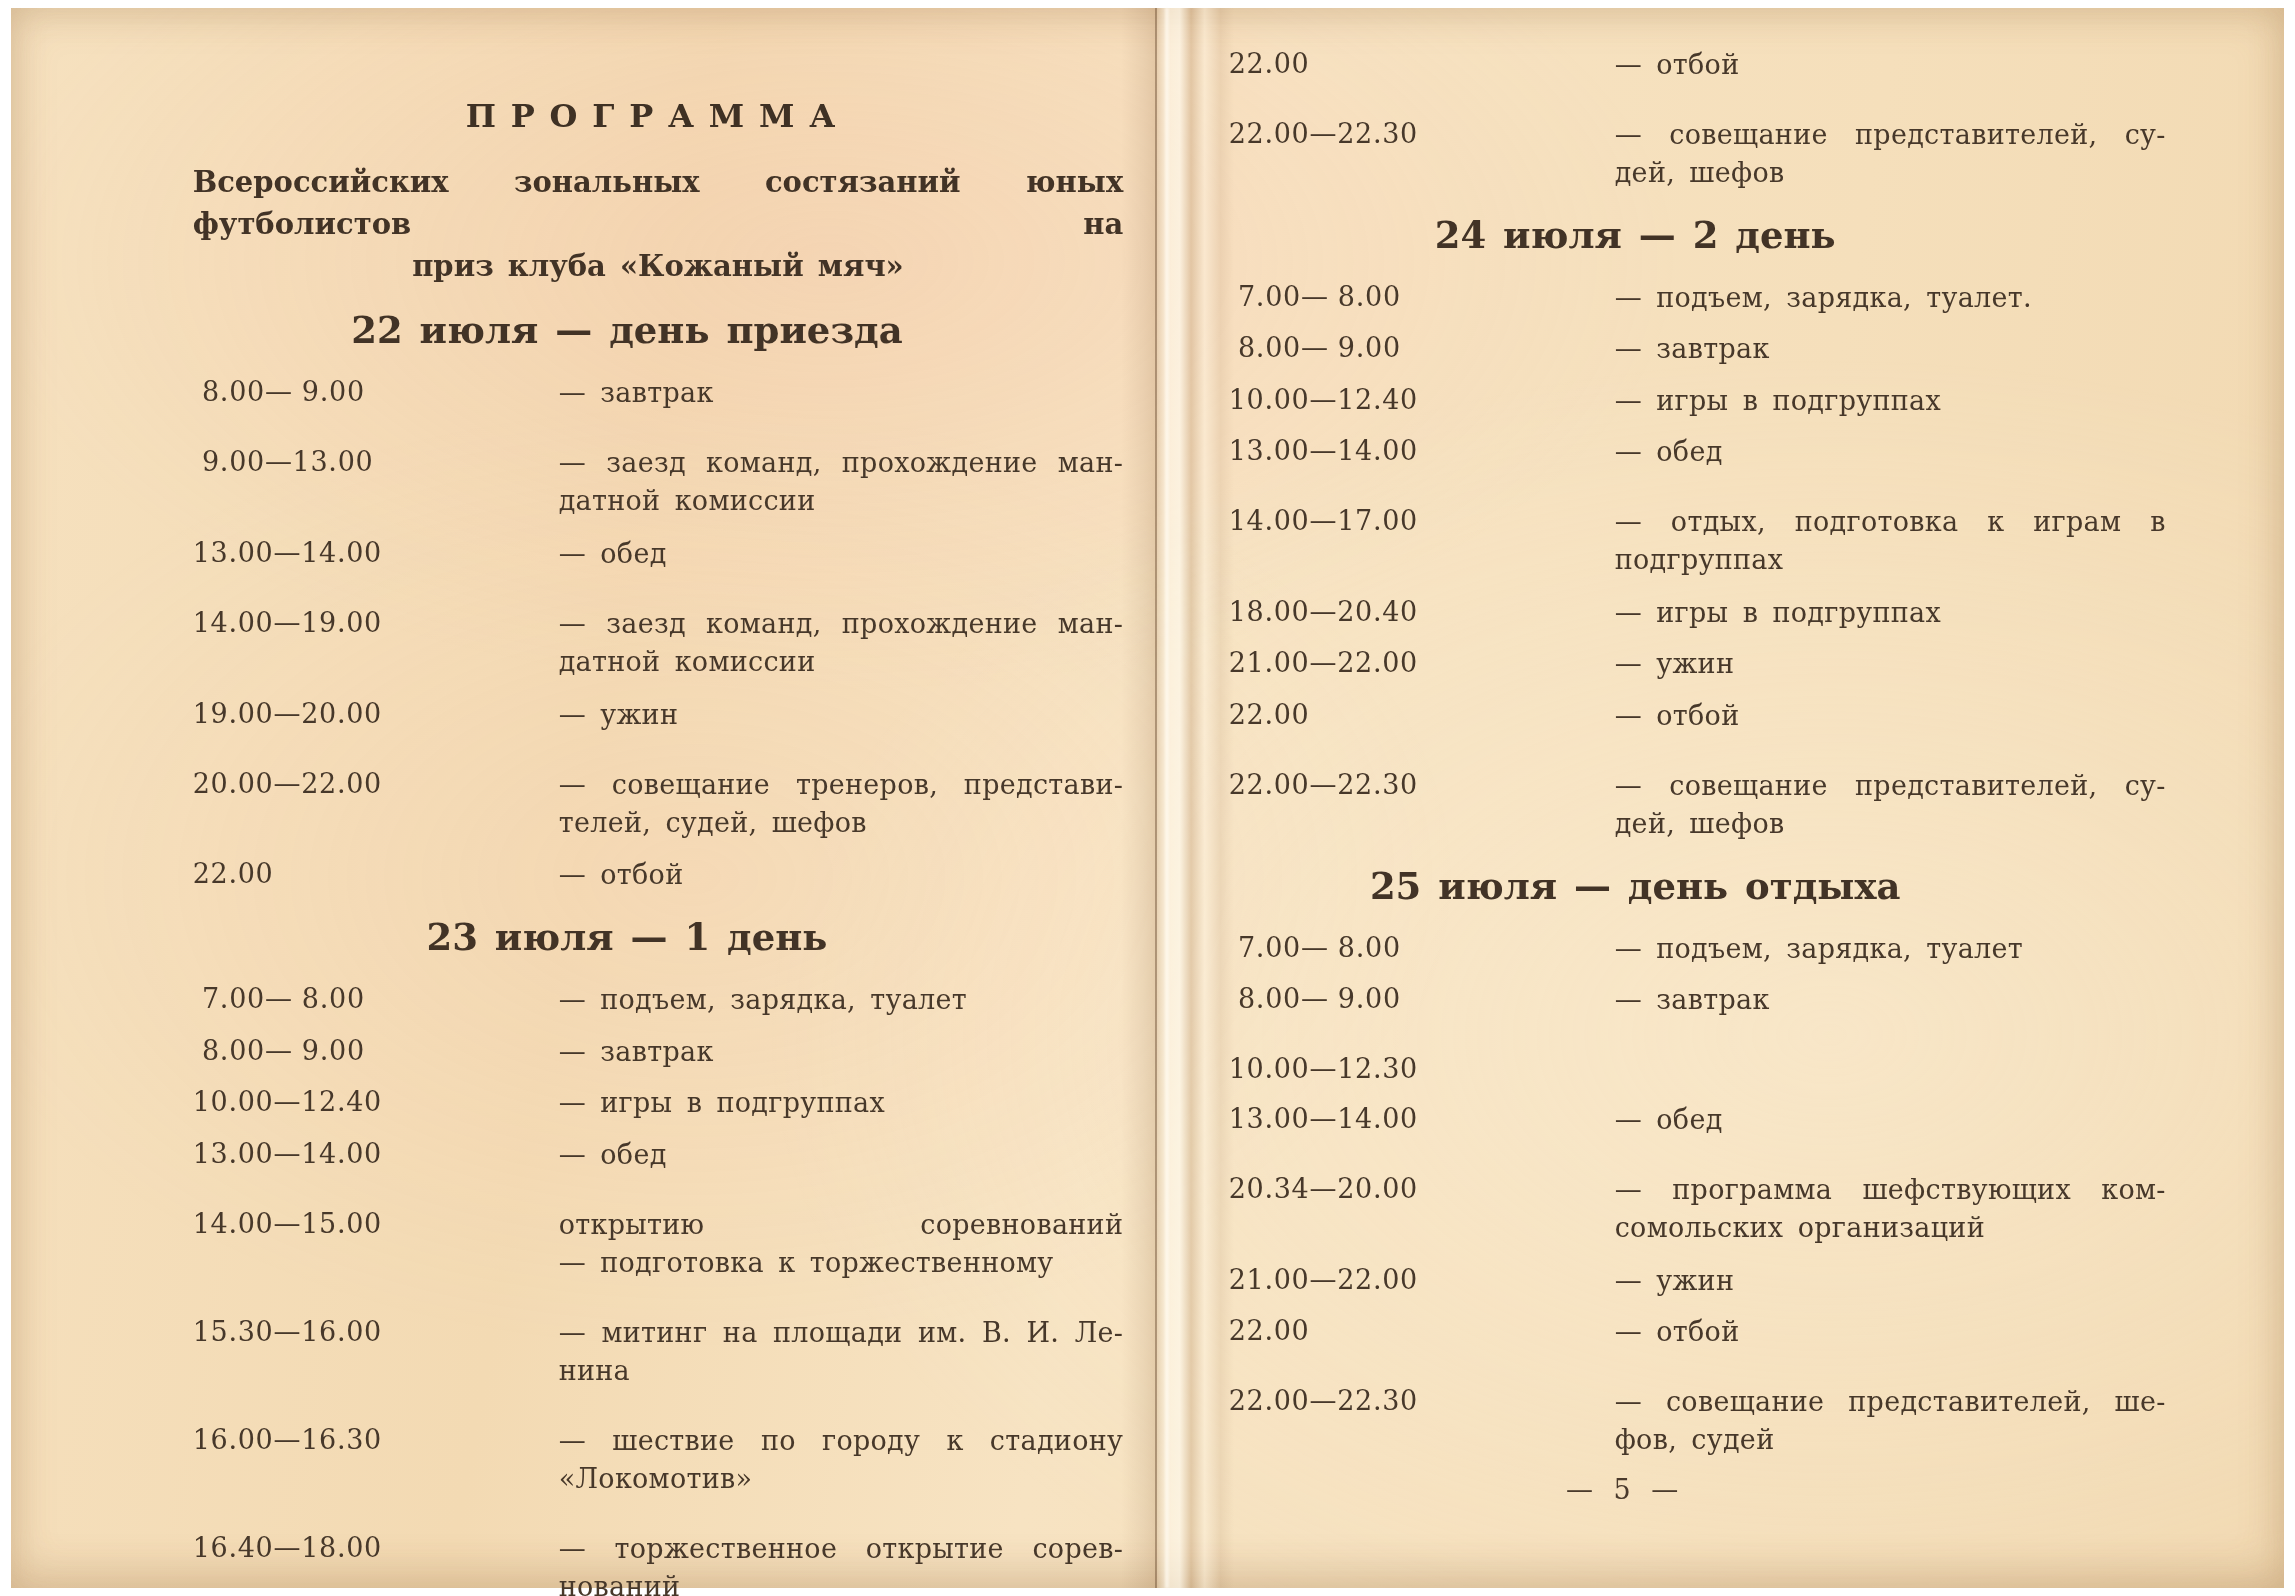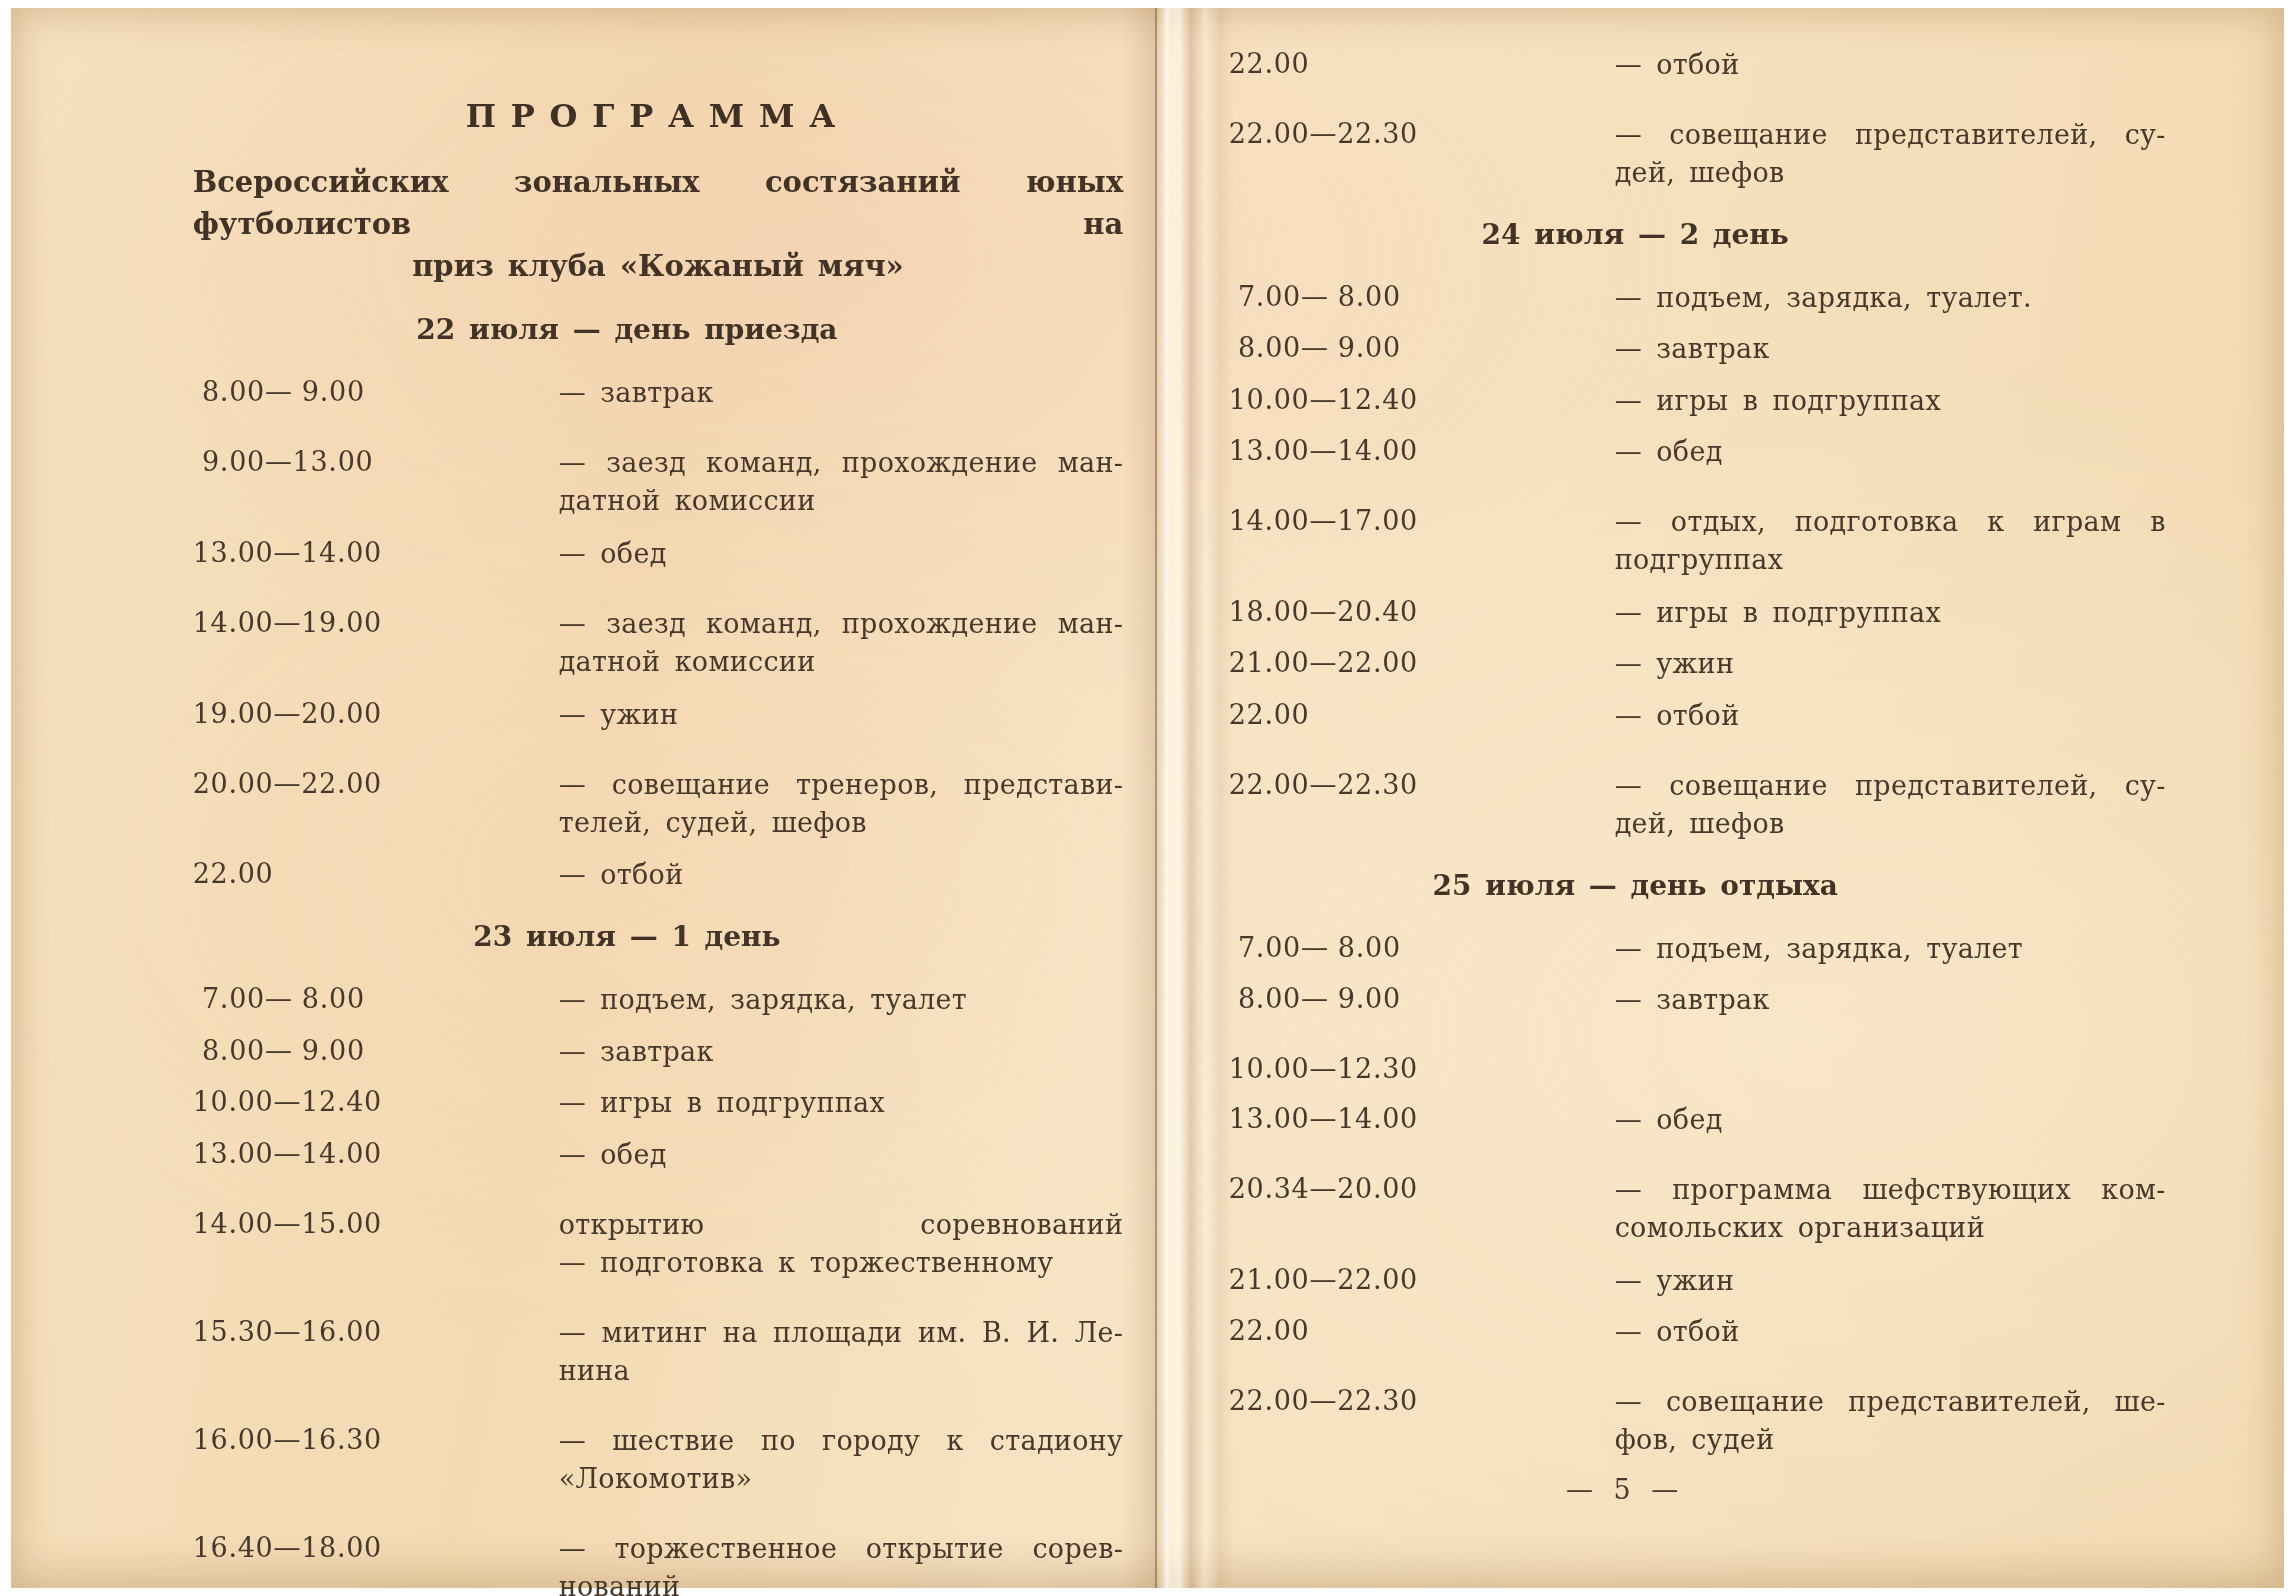--- a/index.html
+++ b/index.html
@@ -60,21 +60,21 @@
   .subtitle{
     margin-top:27px;
     font-size:29px;font-weight:bold;line-height:42px;
     word-spacing:4px;color:#423326;
   }
   .subtitle .jline{text-align:justify;text-align-last:justify;}
   .subtitle .jline:last-child{text-align-last:center;}
   
   .section-heading{
     margin:27px 0 28px;text-align:center;
-    font-size:28px;font-weight:bold;line-height:32px;
+    font-size:37px;font-weight:bold;line-height:32px;
     word-spacing:4px;color:#423326;
     position:relative;left:-31px;
   }
   .page-right .section-heading{left:-62px;}
   
   .row{display:flex;align-items:flex-start;margin-bottom:13.4px;}
   .row.multi{margin-bottom:14.8px;margin-top:32px;}
   .time{
     width:366px;flex:none;white-space:pre;
     font-size:27px;line-height:35px;letter-spacing:0.7px;

